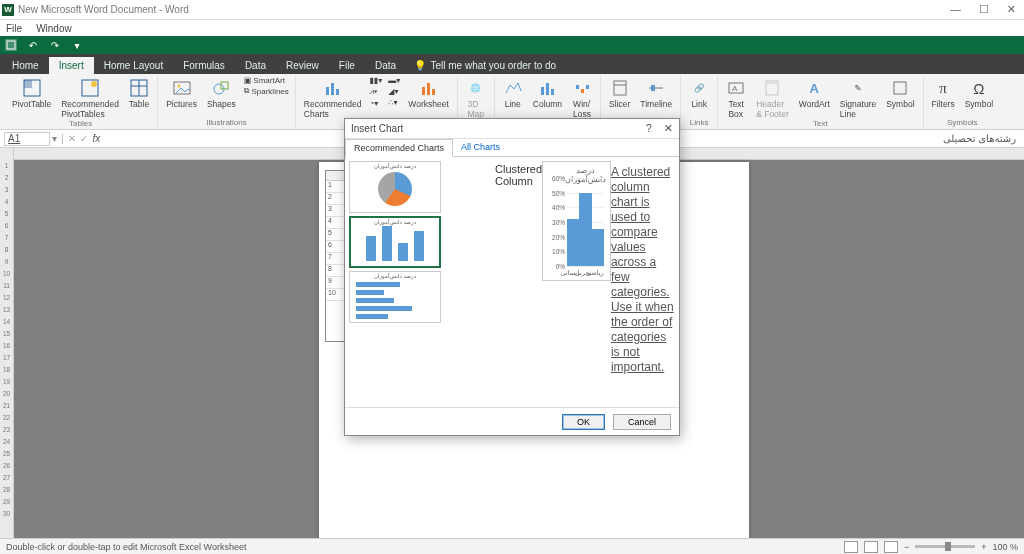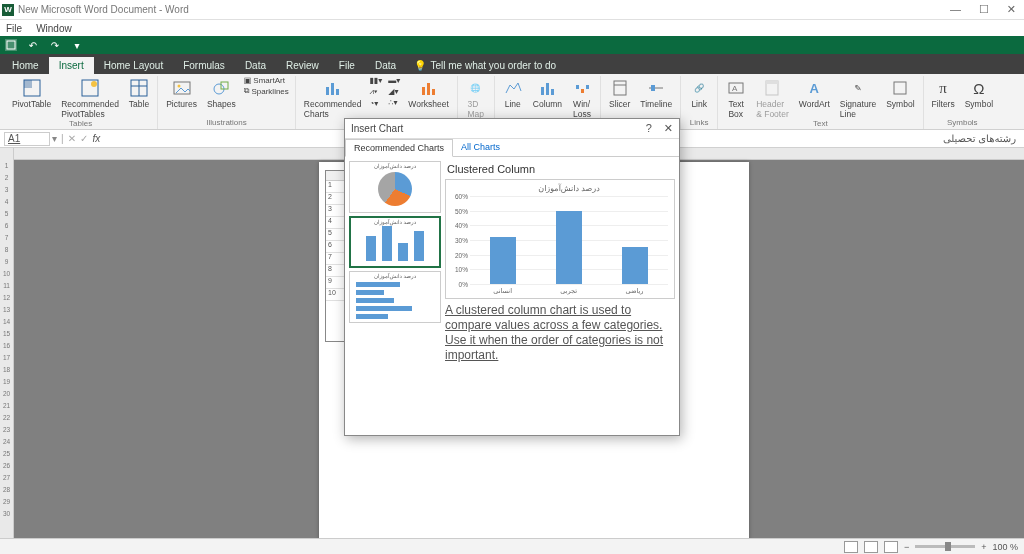--- a/index.html
+++ b/index.html
@@ -65,21 +65,21 @@
   
   .minipie { position:absolute; top:10px; left:28px; width:34px; height:34px; border-radius:50%;
     background: conic-gradient(#5b9bd5 0 32%, #ed7d31 32% 60%, #a5a5a5 60% 100%);}
   
   .minibars { position:absolute; left:8px; right:8px; bottom:5px; top:12px; display:flex; align-items:flex-end; gap:6px; justify-content:center;}
   .minibars .b { width:10px; background:#5b9bd5;}
   
   .minih { position:absolute; left:6px; right:4px; top:10px; display:flex; flex-direction:column; gap:3px;}
   .minih .hb { height:5px; background:#5b9bd5;}
   
-  .preview { flex:1; display:flex; flex-direction:column;}
+  .preview { flex:1; display:flex; margin-left:48px;}
   .preview .ptitle { font-size:11px; color:#333; margin:2px 0 4px 2px;}
   .chartbox { border:1px solid #ccc; height:120px; position:relative; padding:4px 4px 12px 22px;}
   .chartbox .ctitle { text-align:center; font-size:8px; color:#666; direction:rtl;}
   .plot { position:absolute; left:24px; right:6px; top:16px; bottom:14px;}
   .plot .grid { position:absolute; left:0; right:0; border-top:1px solid #eee;}
   .plot .bars { position:absolute; left:0; right:0; bottom:0; top:0; display:flex; align-items:flex-end; justify-content:space-around;}
   .plot .bars .bar { width:26px; background:#5b9bd5;}
   .plot .xl { position:absolute; bottom:-11px; font-size:6.5px; color:#666; direction:rtl; width:33%; text-align:center;}
   .plot .yl { position:absolute; left:-20px; font-size:6.5px; color:#666; transform:translateY(-50%); width:18px; text-align:right;}
   .cdesc { font-size:12px; color:#555; margin-top:4px; line-height:1.25;text-decoration:underline;}
@@ -521,23 +521,28 @@
               <div class="bar" style="height: 41.6667%;"></div>
             </div>
             <div class="xl" style="left: 0%;">انسانی</div>
             <div class="xl" style="left: 33.3%;">تجربی</div>
             <div class="xl" style="left: 66.6%;">ریاضی</div>
           </div>
       </div>
       <div class="cdesc">A clustered column chart is used to compare values across a few categories. Use it when the order of categories is not important.</div>
     </div>
   </div>
+  <div class="dlg-foot">
+    <button class="primary">OK</button>
+    <button>Cancel</button>
+  </div>
 </div>
 
 <div class="status">
+  <span>Double-click or double-tap to edit Microsoft Excel Worksheet</span>
   <div class="zoom">
     <span class="viewbtn"></span>
     <span class="viewbtn"></span>
     <span class="viewbtn"></span>
     <span>−</span>
     <div class="slider">
         <div class="th"></div>
       </div>
     <span>+</span>
     <span>100 %</span>

